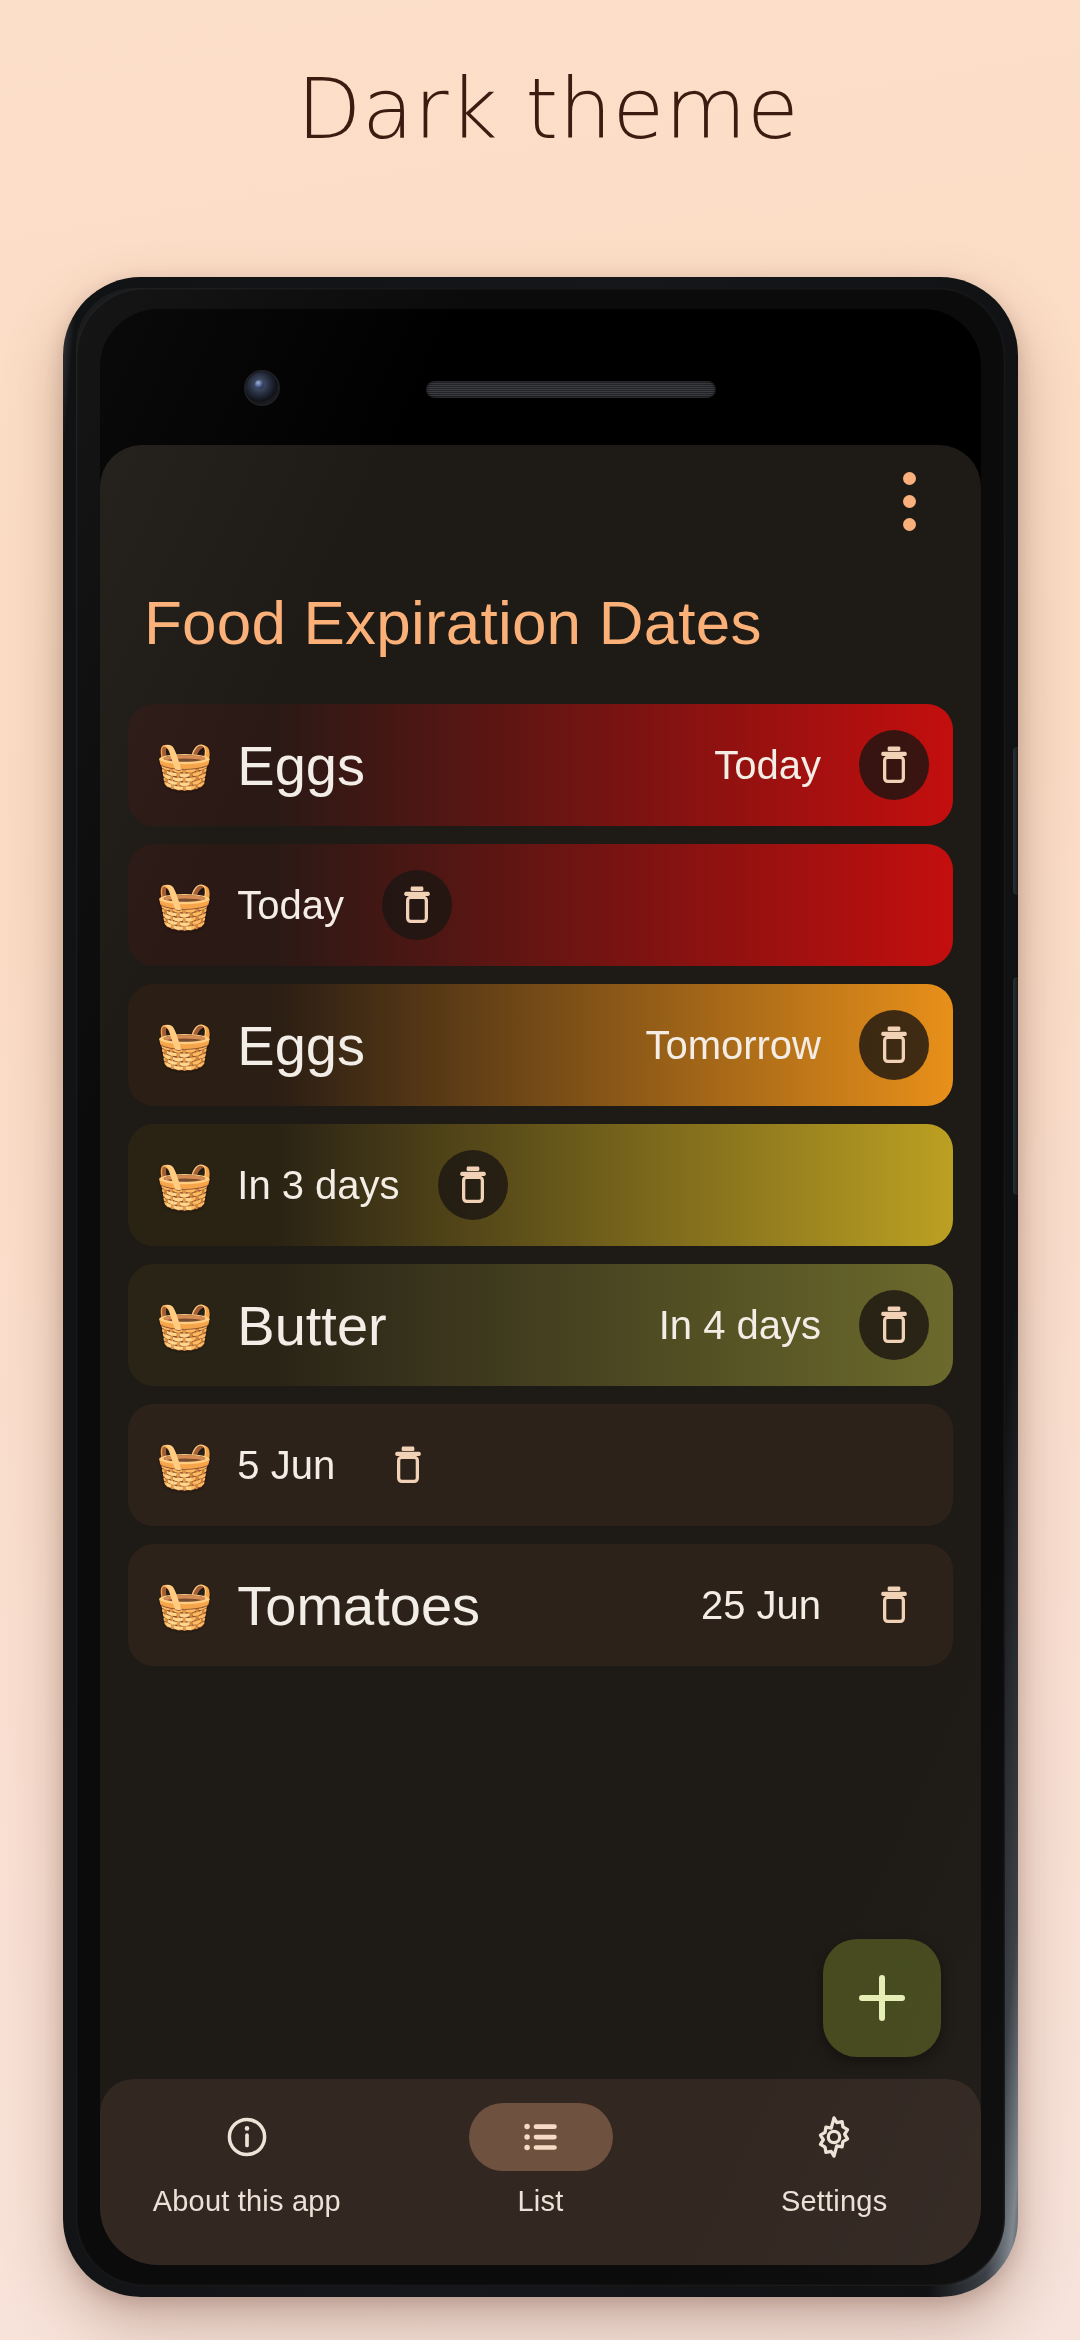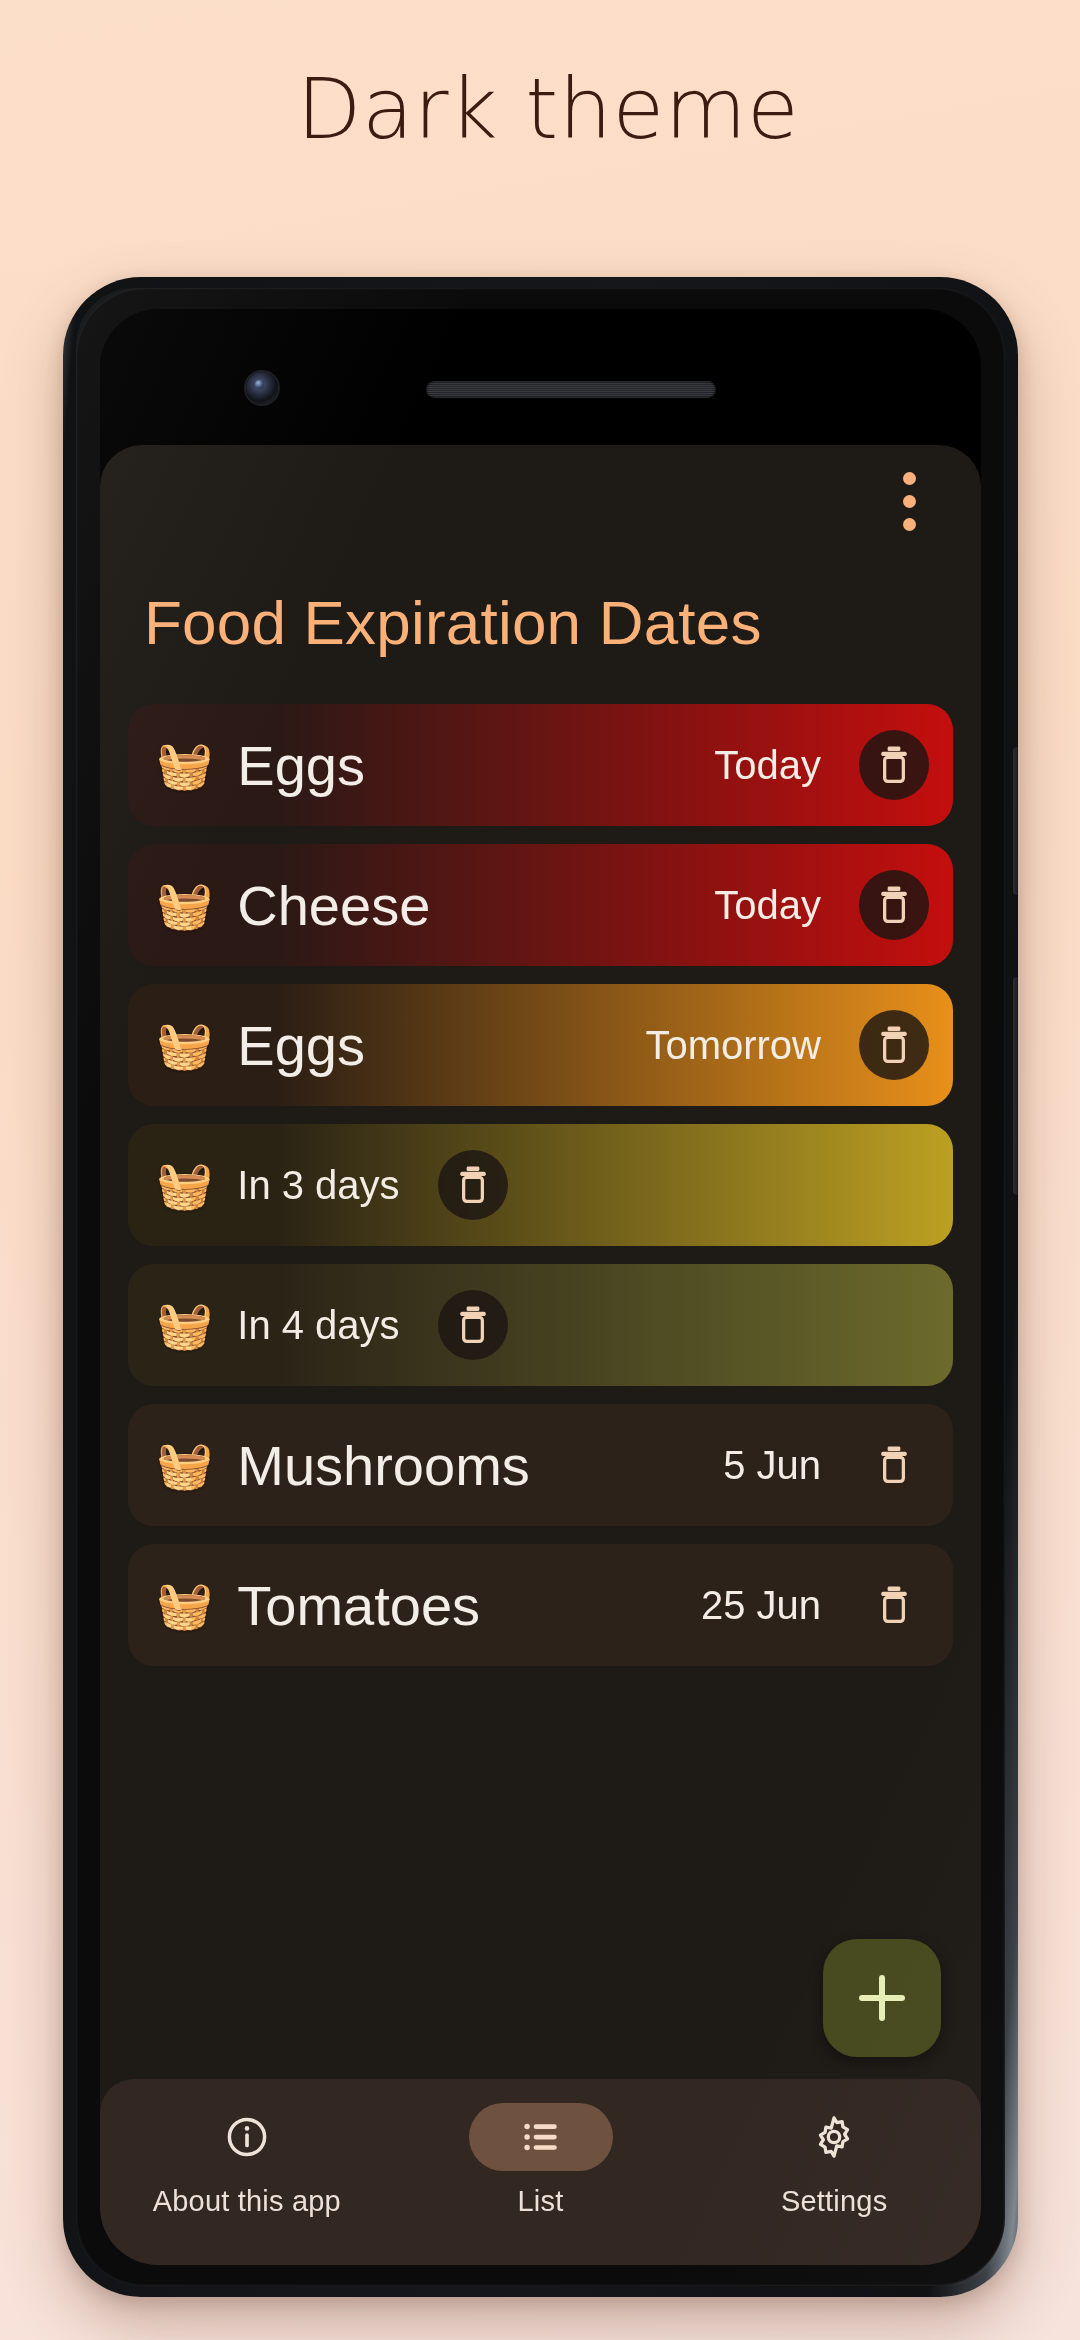--- a/index.html
+++ b/index.html
@@ -290,21 +290,20 @@
                 <span class="delete-btn shaded">
                   <svg viewBox="0 0 24 28" fill="none" xmlns="http://www.w3.org/2000/svg">
                     <rect x="7.5" y="1" width="9" height="3.2" rx="1" fill="#F2D2B6"></rect>
                     <rect x="3" y="4.6" width="18" height="3" rx="1.2" fill="#F2D2B6"></rect>
                     <rect x="5.4" y="8.6" width="13.2" height="17" rx="2.2" stroke="#F2D2B6" stroke-width="2.3"></rect>
                   </svg>
                 </span>
               </div>
               <div class="list-item" style="background: linear-gradient(90deg, rgb(43, 25, 21) 0%, rgb(43, 25, 21) 18%, rgb(196, 14, 14) 100%);">
                 <span class="item-emoji">🧺</span>
-                <span class="item-name">Cheese</span>
                 <span class="item-date">Today</span>
                 <span class="delete-btn shaded">
                   <svg viewBox="0 0 24 28" fill="none" xmlns="http://www.w3.org/2000/svg">
                     <rect x="7.5" y="1" width="9" height="3.2" rx="1" fill="#F2D2B6"></rect>
                     <rect x="3" y="4.6" width="18" height="3" rx="1.2" fill="#F2D2B6"></rect>
                     <rect x="5.4" y="8.6" width="13.2" height="17" rx="2.2" stroke="#F2D2B6" stroke-width="2.3"></rect>
                   </svg>
                 </span>
               </div>
               <div class="list-item" style="background: linear-gradient(90deg, rgb(43, 30, 20) 0%, rgb(43, 30, 20) 18%, rgb(232, 144, 26) 100%);">
@@ -325,32 +324,32 @@
                 <span class="delete-btn shaded">
                   <svg viewBox="0 0 24 28" fill="none" xmlns="http://www.w3.org/2000/svg">
                     <rect x="7.5" y="1" width="9" height="3.2" rx="1" fill="#F2D2B6"></rect>
                     <rect x="3" y="4.6" width="18" height="3" rx="1.2" fill="#F2D2B6"></rect>
                     <rect x="5.4" y="8.6" width="13.2" height="17" rx="2.2" stroke="#F2D2B6" stroke-width="2.3"></rect>
                   </svg>
                 </span>
               </div>
               <div class="list-item" style="background: linear-gradient(90deg, rgb(42, 36, 23) 0%, rgb(42, 36, 23) 18%, rgb(108, 106, 44) 100%);">
                 <span class="item-emoji">🧺</span>
+                <span class="item-name">Butter</span>
                 <span class="item-date">In 4 days</span>
                 <span class="delete-btn shaded">
                   <svg viewBox="0 0 24 28" fill="none" xmlns="http://www.w3.org/2000/svg">
                     <rect x="7.5" y="1" width="9" height="3.2" rx="1" fill="#F2D2B6"></rect>
                     <rect x="3" y="4.6" width="18" height="3" rx="1.2" fill="#F2D2B6"></rect>
                     <rect x="5.4" y="8.6" width="13.2" height="17" rx="2.2" stroke="#F2D2B6" stroke-width="2.3"></rect>
                   </svg>
                 </span>
               </div>
               <div class="list-item" style="background: linear-gradient(90deg, rgb(44, 34, 25) 0%, rgb(44, 34, 25) 18%, rgb(44, 34, 25) 100%);">
                 <span class="item-emoji">🧺</span>
-                <span class="item-name">Mushrooms</span>
                 <span class="item-date">5 Jun</span>
                 <span class="delete-btn">
                   <svg viewBox="0 0 24 28" fill="none" xmlns="http://www.w3.org/2000/svg">
                     <rect x="7.5" y="1" width="9" height="3.2" rx="1" fill="#F2D2B6"></rect>
                     <rect x="3" y="4.6" width="18" height="3" rx="1.2" fill="#F2D2B6"></rect>
                     <rect x="5.4" y="8.6" width="13.2" height="17" rx="2.2" stroke="#F2D2B6" stroke-width="2.3"></rect>
                   </svg>
                 </span>
               </div>
               <div class="list-item" style="background: linear-gradient(90deg, rgb(44, 34, 25) 0%, rgb(44, 34, 25) 18%, rgb(44, 34, 25) 100%);">

